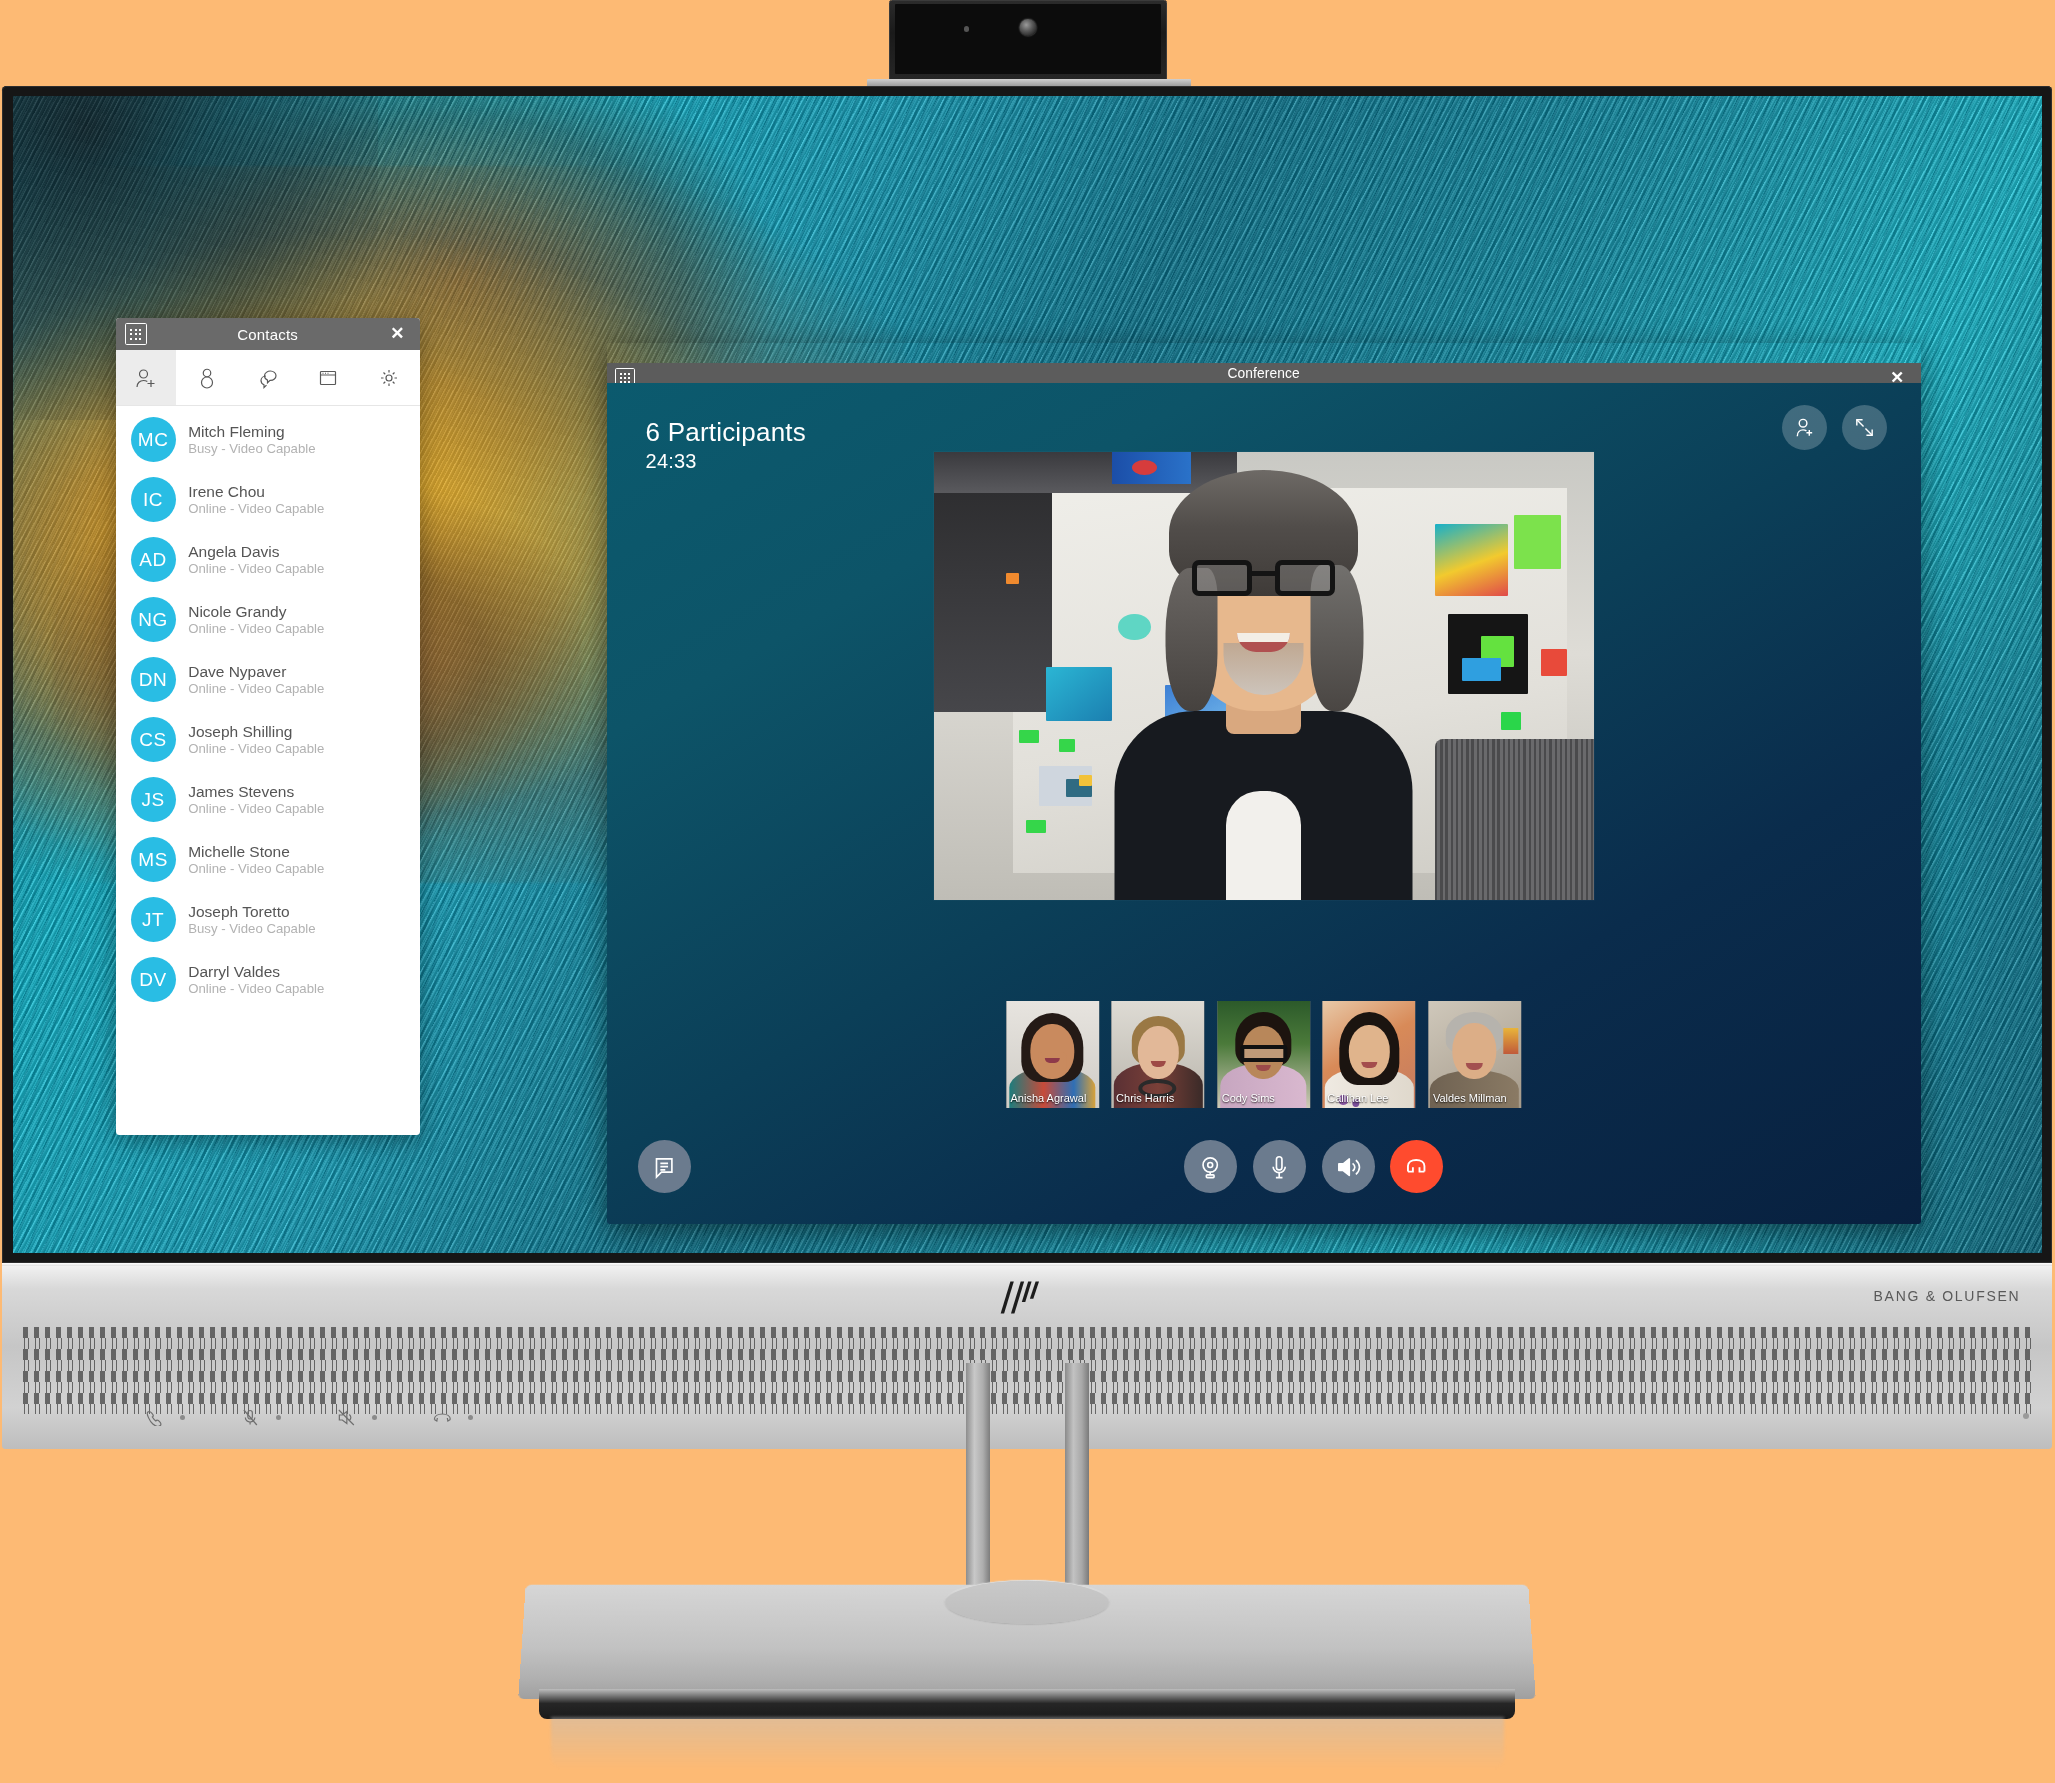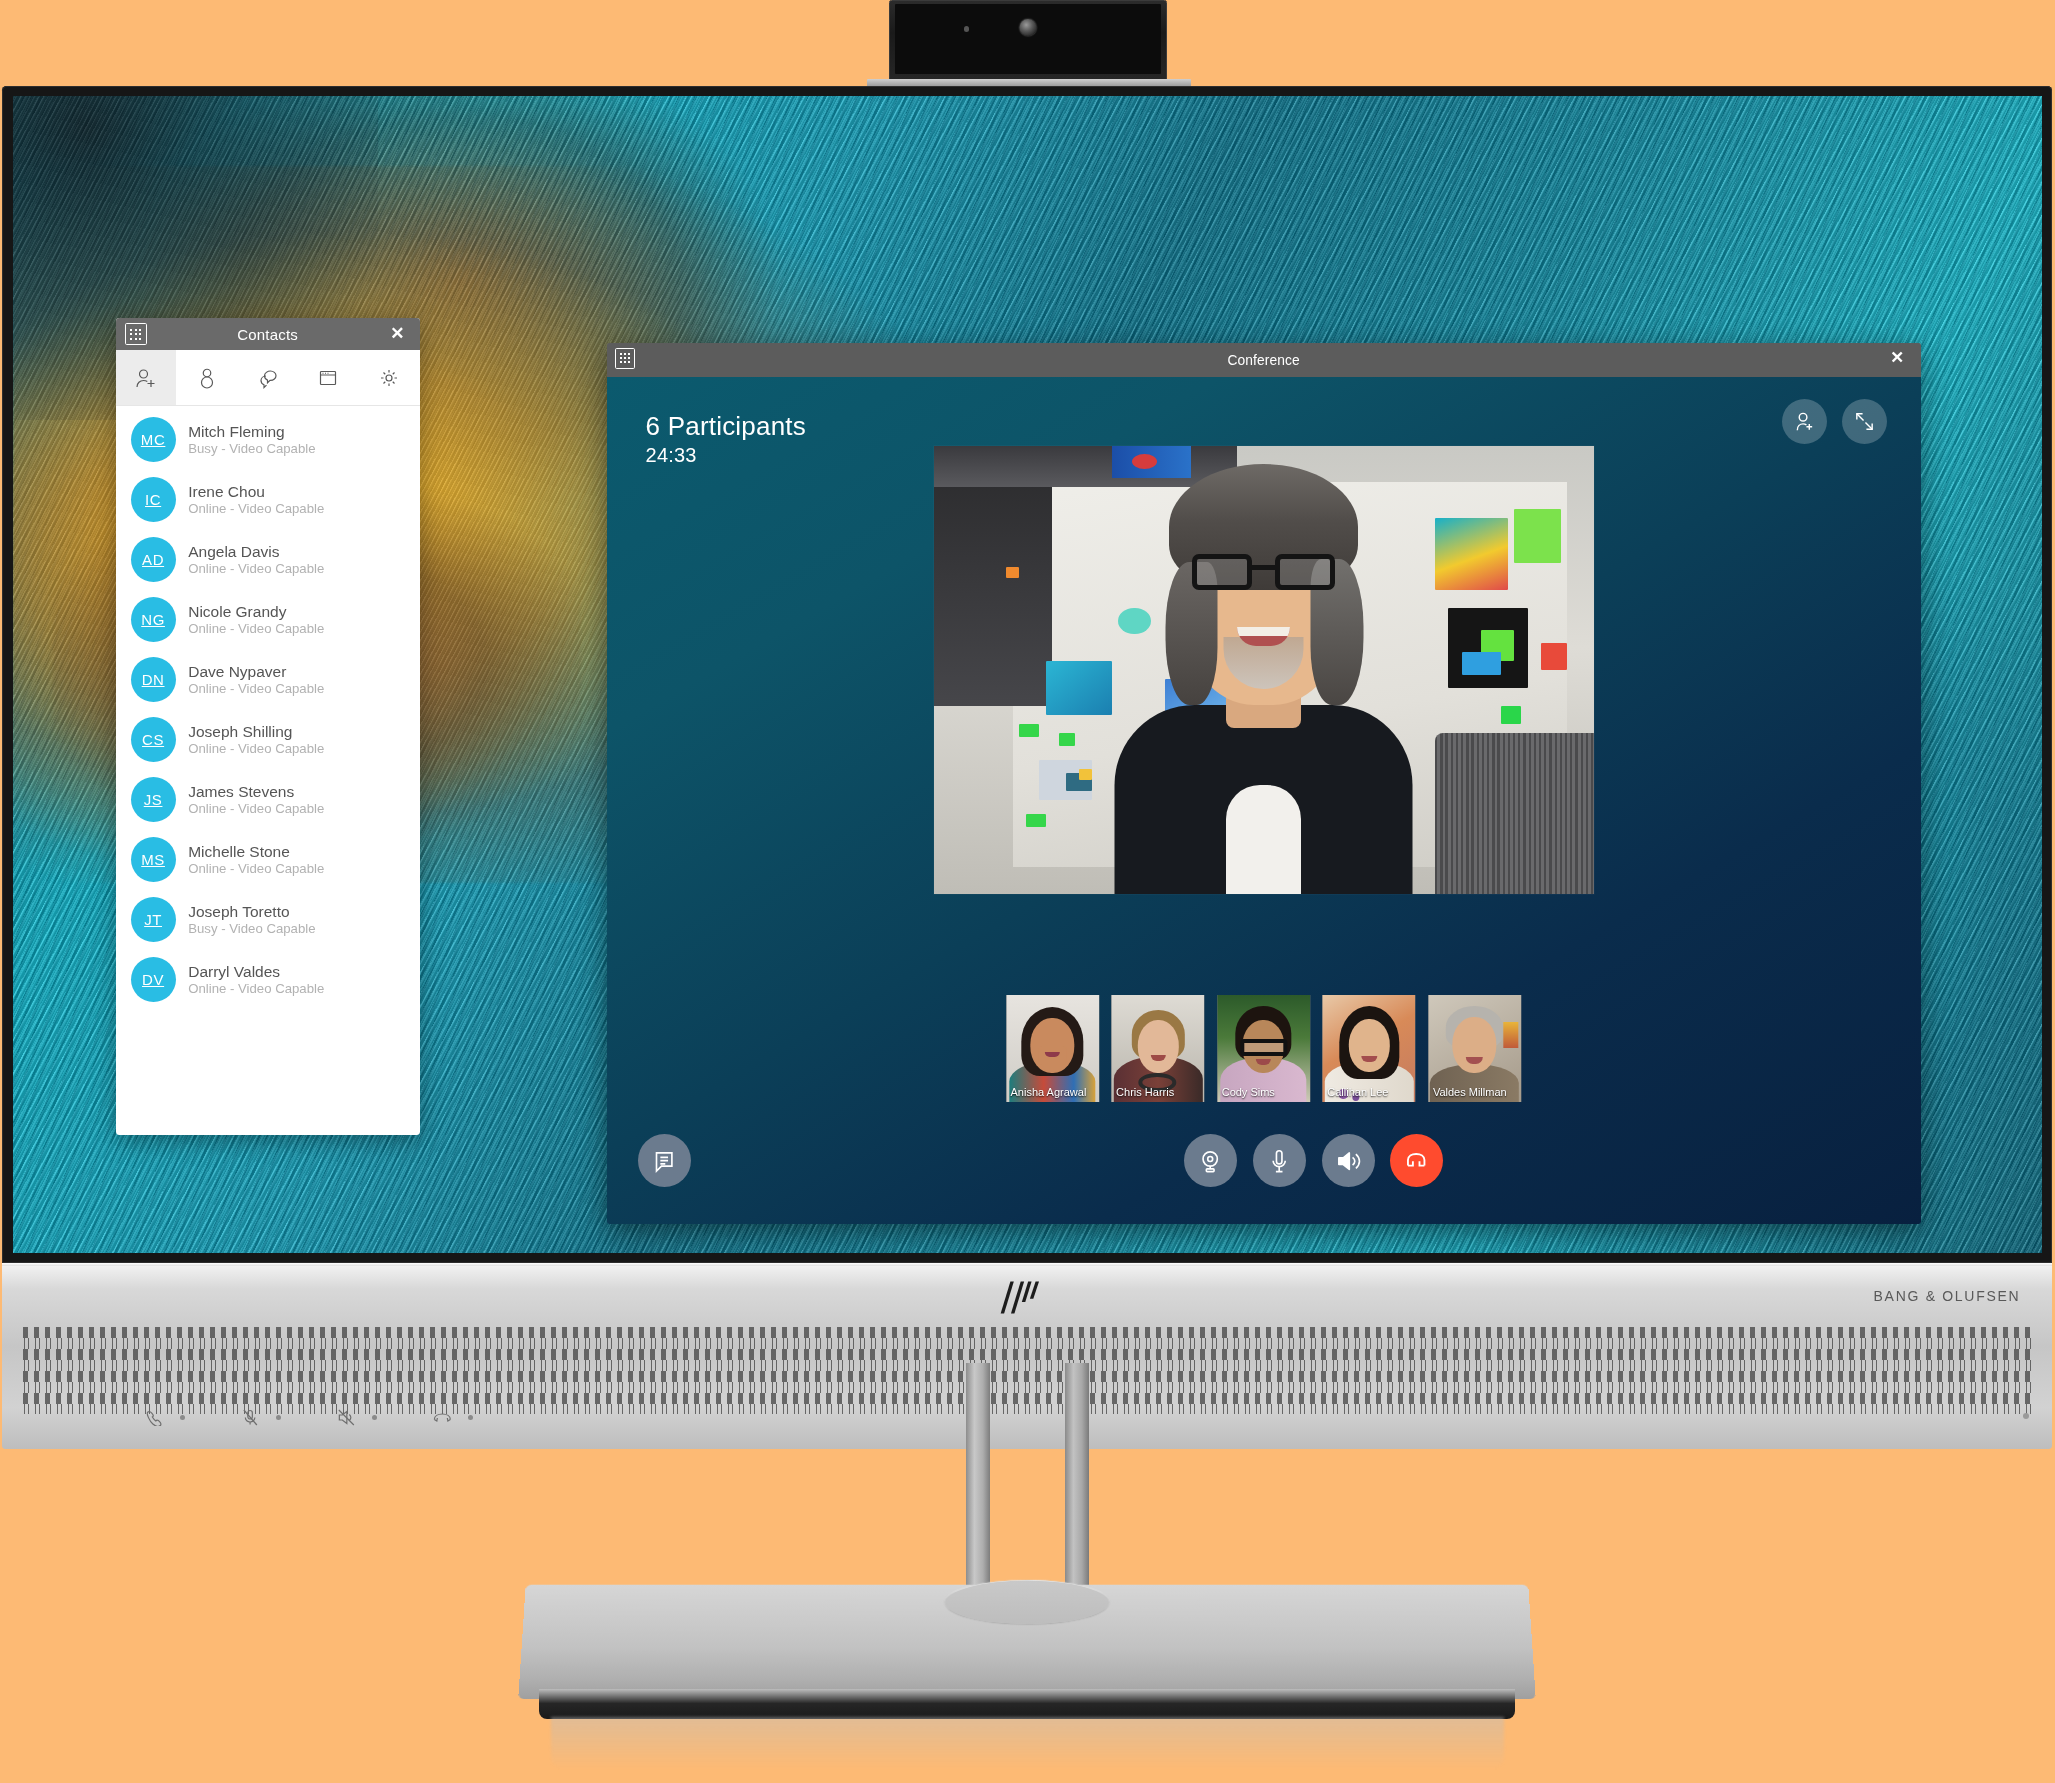--- a/index.html
+++ b/index.html
@@ -147,33 +147,33 @@
 
   .cw-tabs { display:flex; height:56px; background:#fff; border-bottom:0.6px solid #e6e6e6; }
   .cw-tab {
     flex:1; display:flex; align-items:center; justify-content:center; cursor:pointer;
   }
   .cw-tab.active { background:#ececec; }
   .cw-tab svg { width:24px; height:24px; }
 
   .cw-list { background:#fff; padding:3.4px 0 5.7px 0; }
   .cw-item { display:flex; align-items:center; padding:7.5px 0 7.5px 15px; }
-  .cw-item .avatar { width:45px; height:45px; font-size:15px;text-decoration:underline; }
+  .cw-item .avatar { width:45px; height:45px; font-size:19px; }
   .cw-item-text { margin-left:12.6px; }
   .cw-item-name { font-size:15.5px; color:#555; line-height:1.15; }
   .cw-item-sub { font-size:13.2px; color:#b2b2b2; margin-top:0.6px; }
 
   
   .conf-win {
     position:absolute; left:594px; top:247px; width:1314px; height:881px;
     border-radius:2.3px; overflow:hidden;
     box-shadow: 0 8px 29px rgba(0,0,0,.45);
   }
   .conf-titlebar {
-    height:34px; background:#5c5c5c; position:relative; display:flex; align-items:center;
+    height:20px; background:#5c5c5c; position:relative; display:flex; align-items:center;margin-top:20px;
   }
   .conf-app-icon {
     position:absolute; left:8px; top:4.6px; width:20.7px; height:20.7px;
     border:1.7px solid #fff; border-radius:1.7px; display:flex; align-items:center; justify-content:center;
   }
   .conf-app-icon .grid {
     width:10.3px; height:10.3px;
     background:
       linear-gradient(#fff,#fff) 0 0/2.3px 2.3px no-repeat,
       linear-gradient(#fff,#fff) 4px 0/2.3px 2.3px no-repeat,

